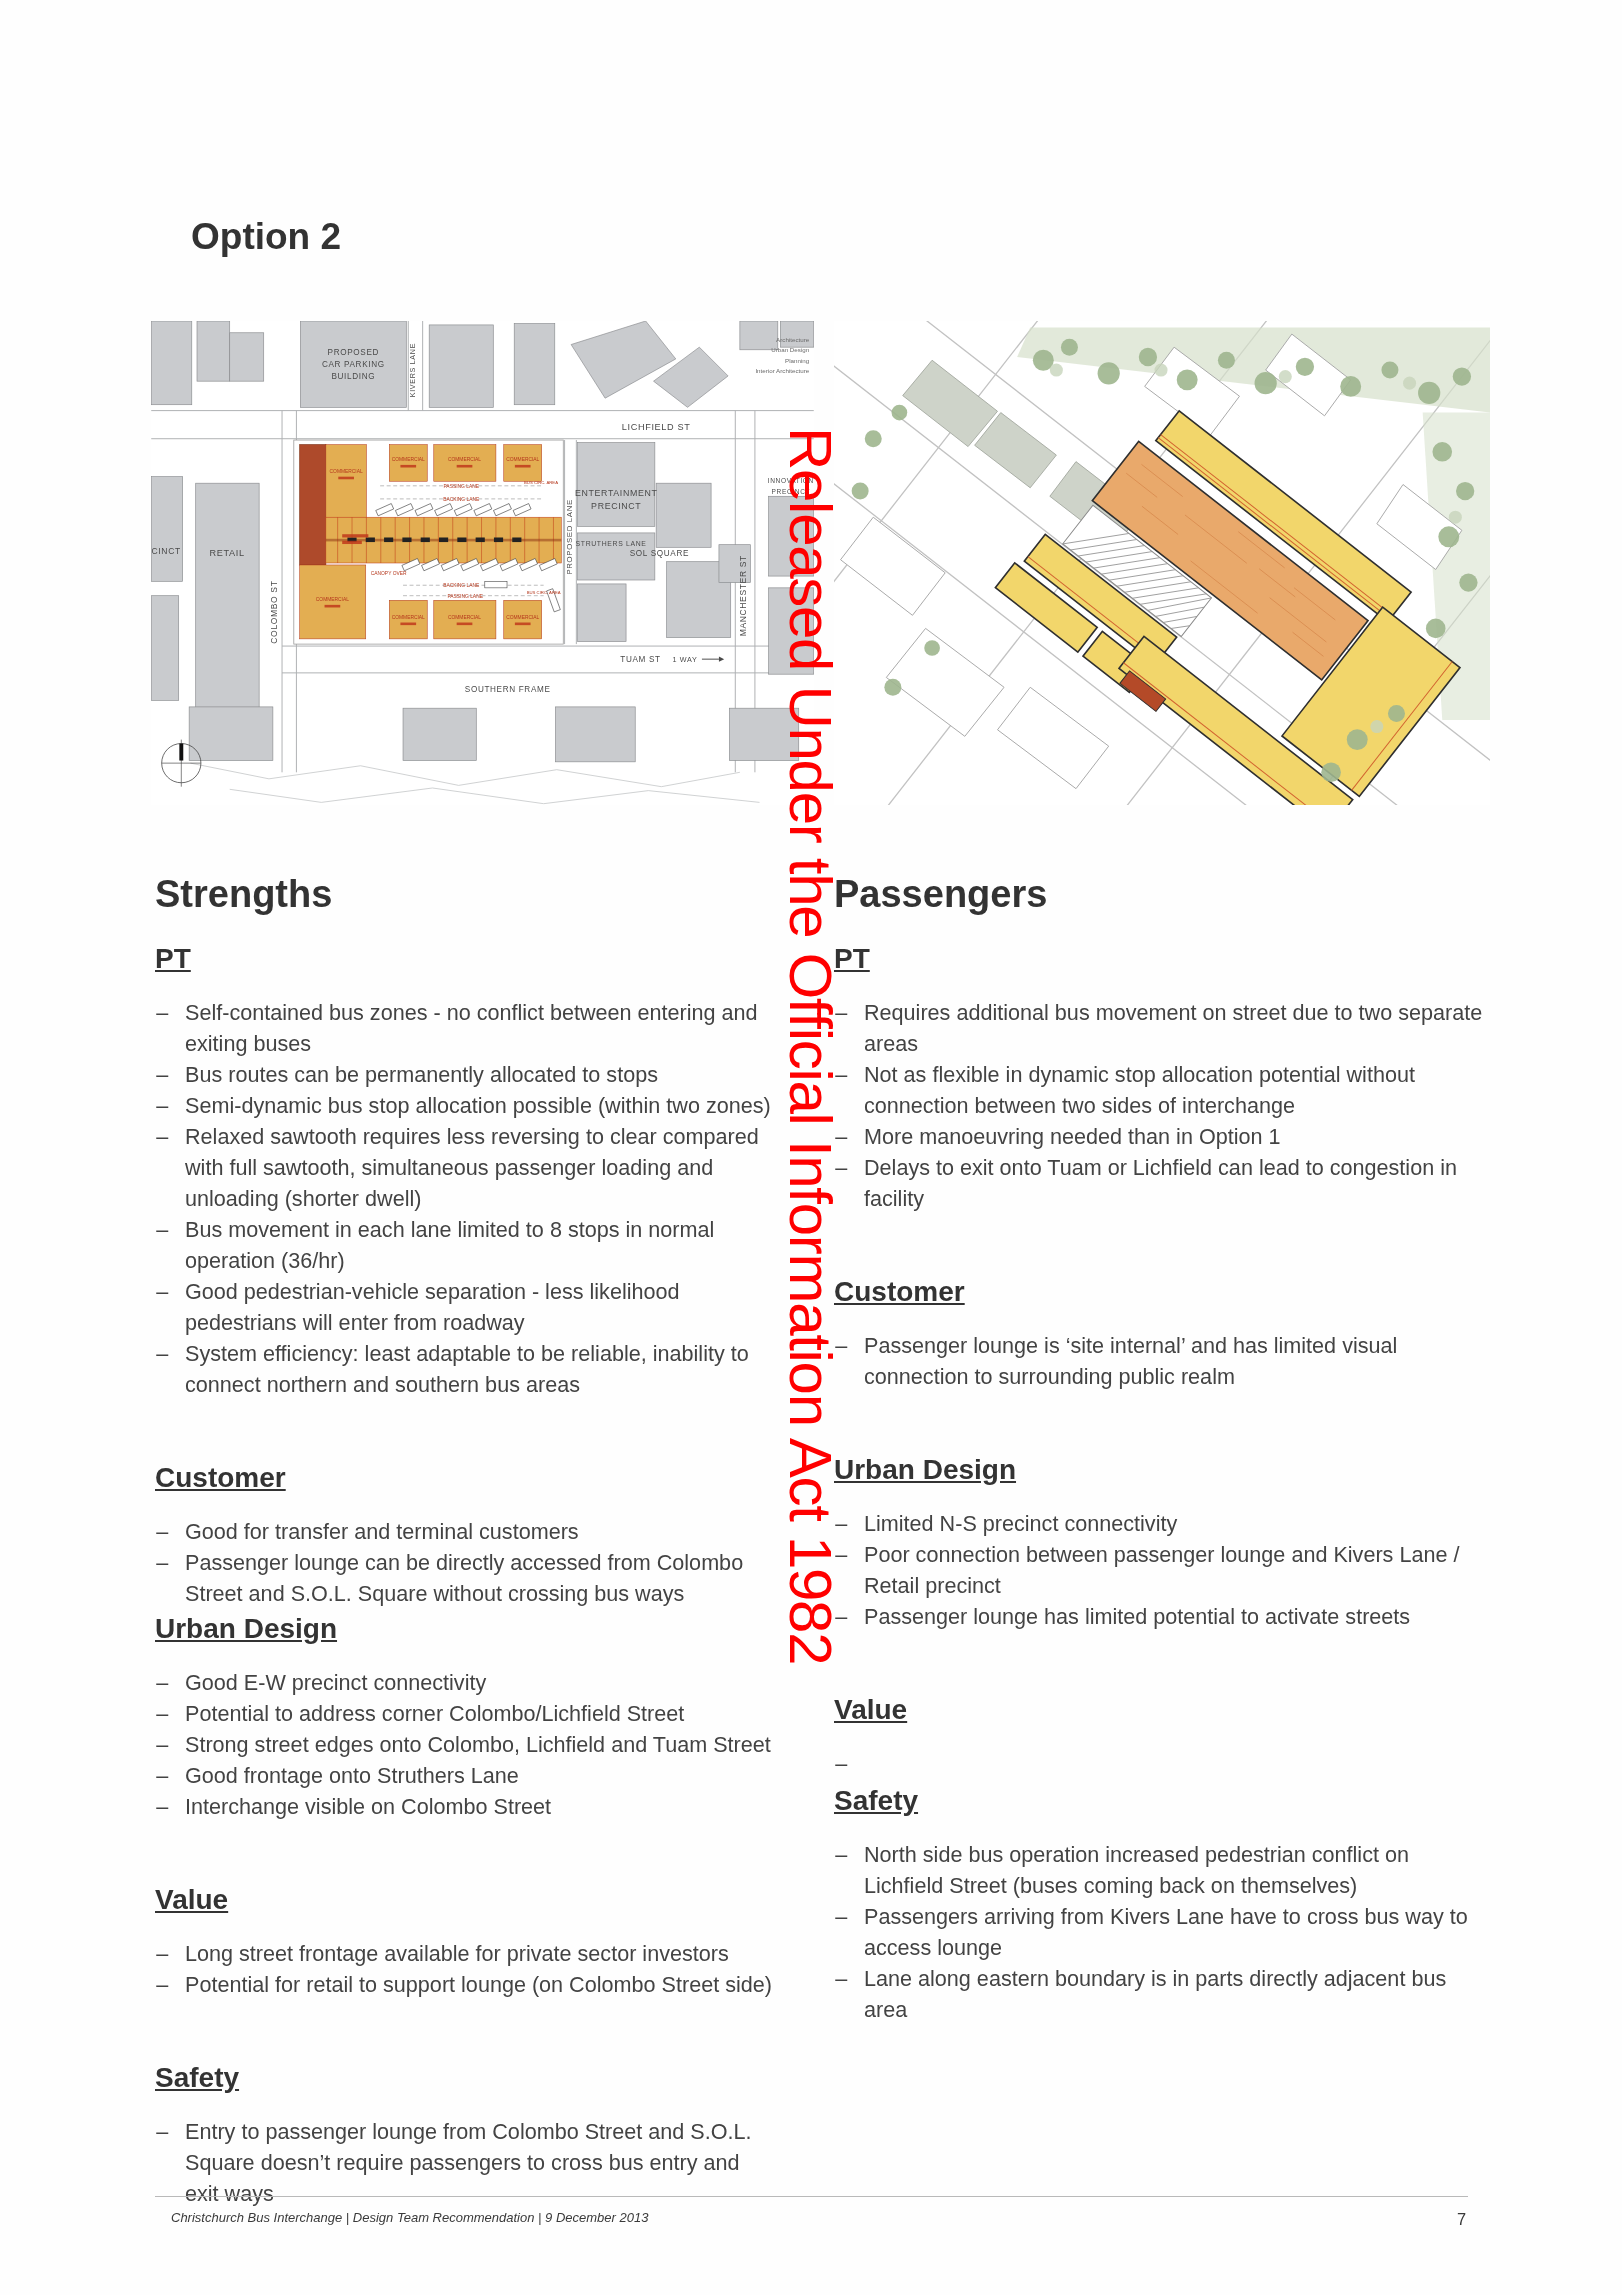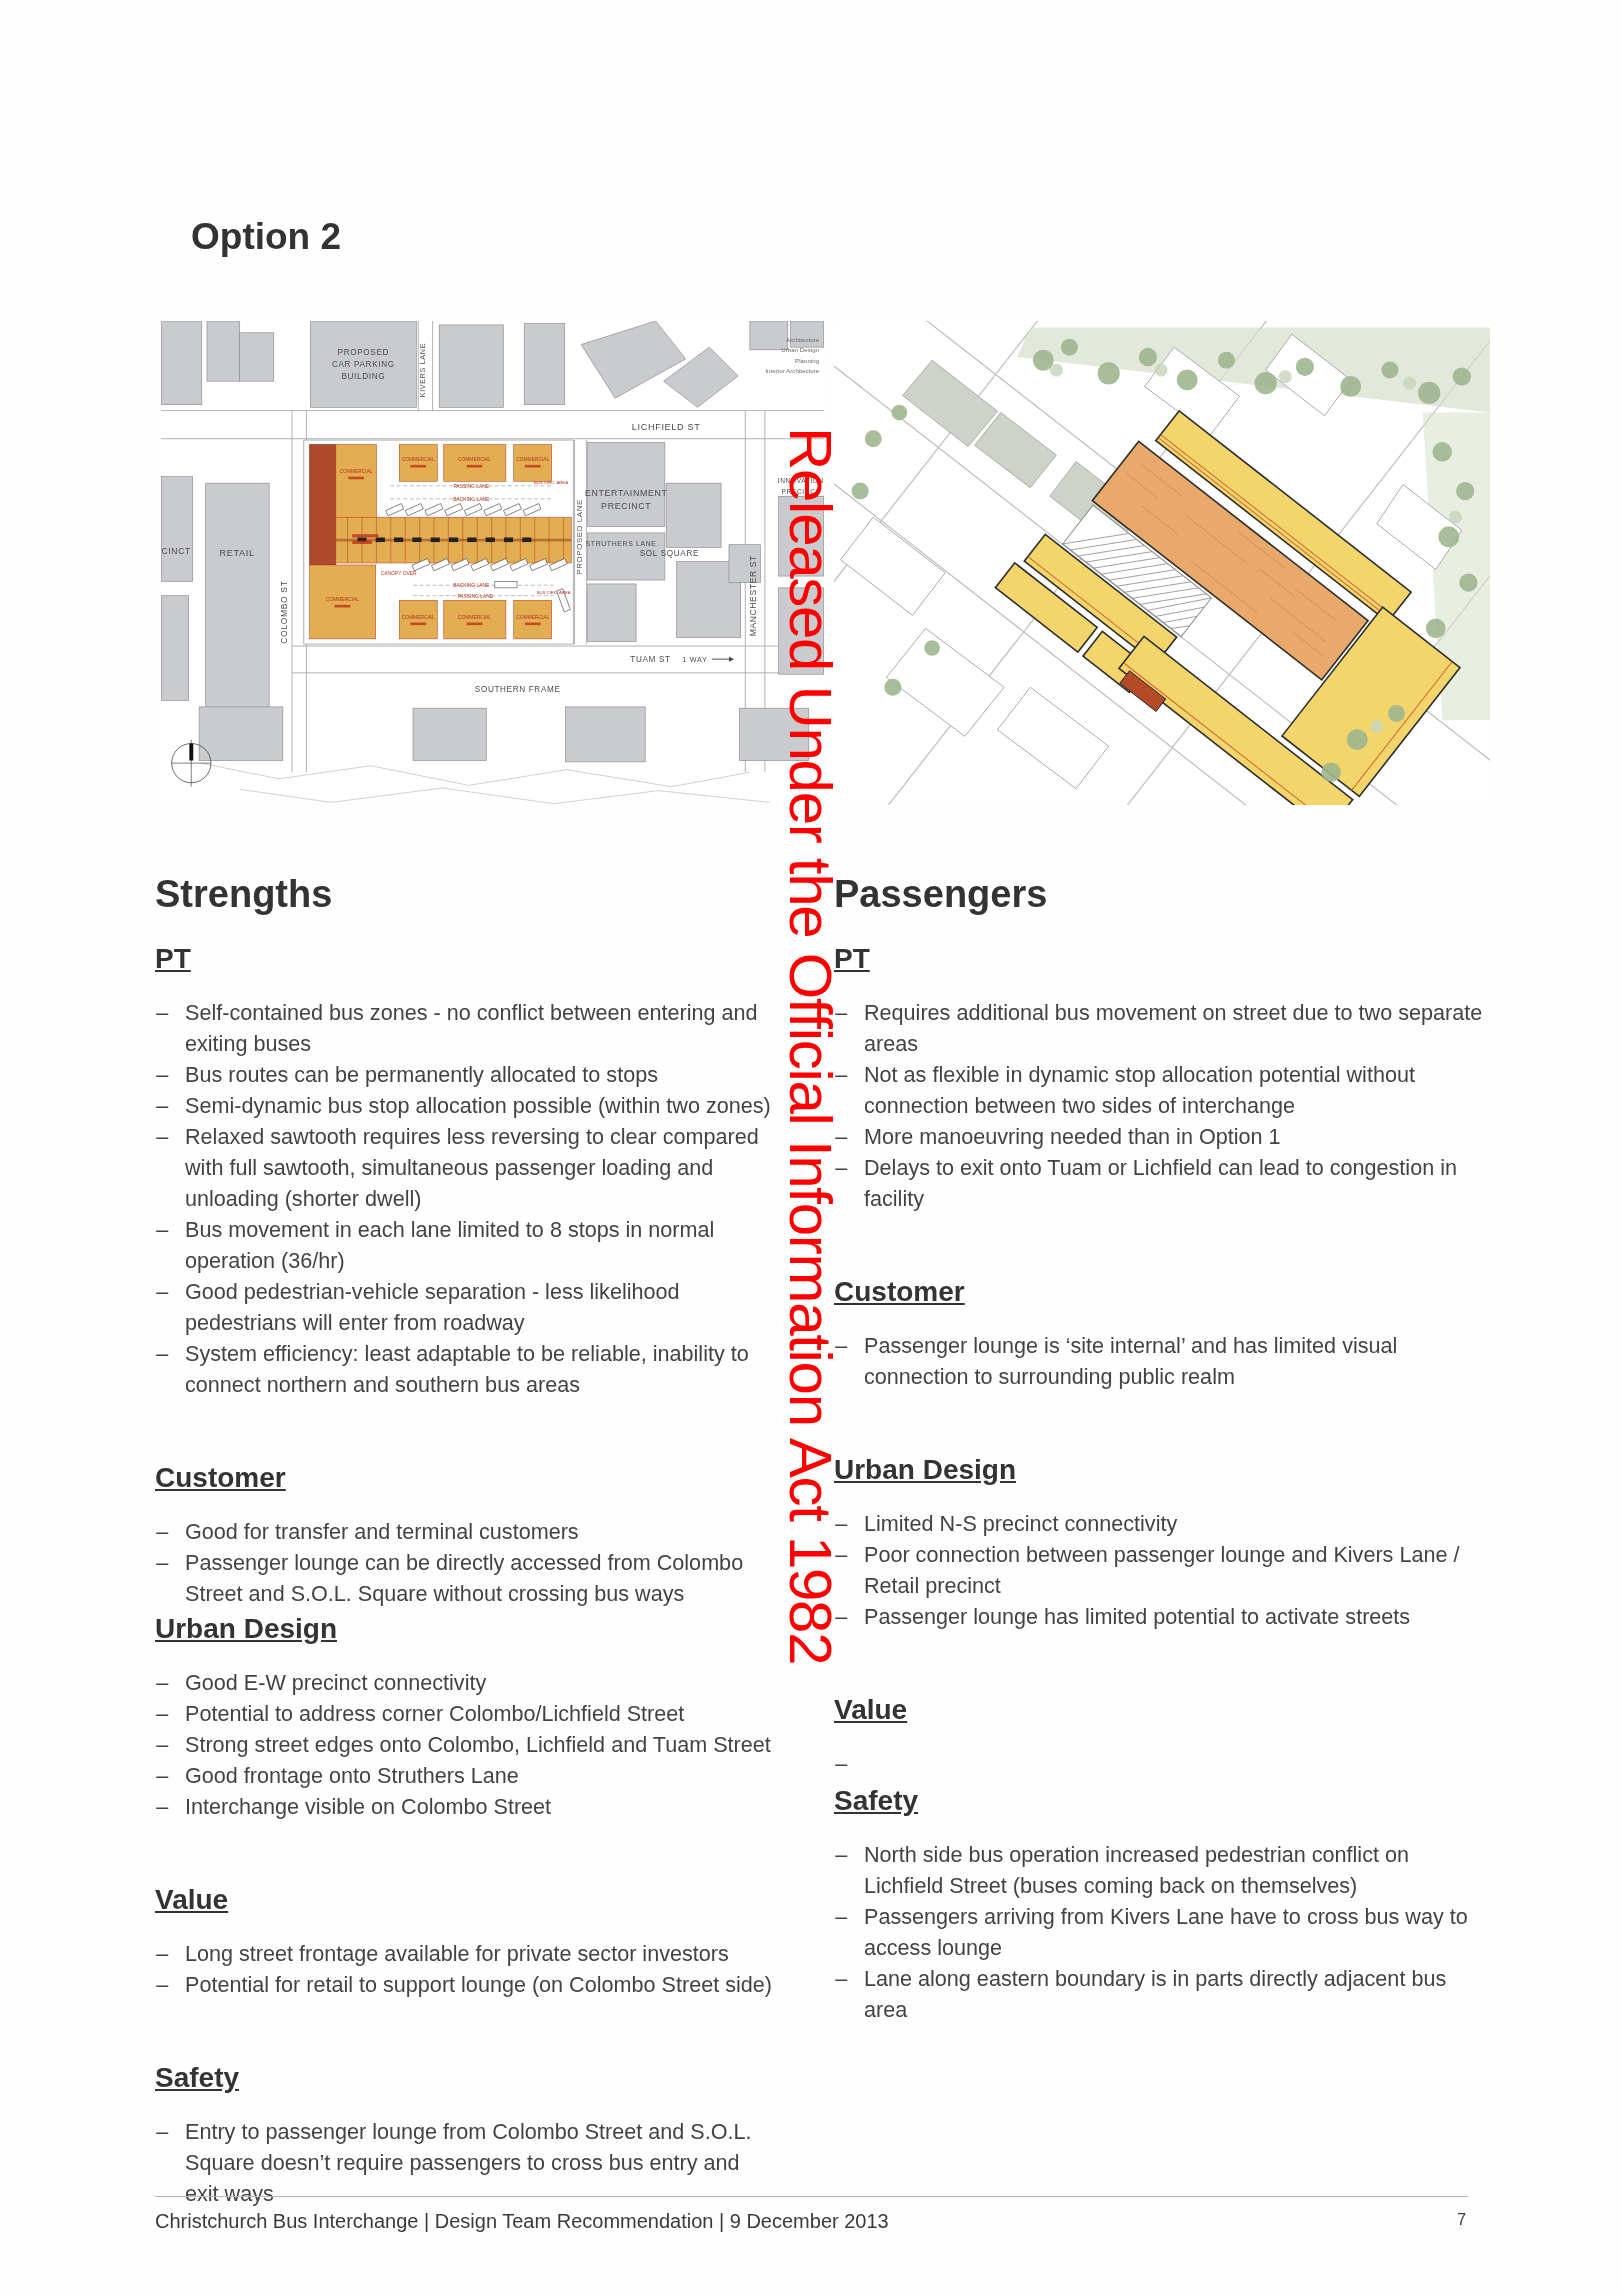--- a/index.html
+++ b/index.html
@@ -1,37 +1,37 @@
 <!DOCTYPE html>
 <html style="font-size:10.5px"><head>
 <meta charset="utf-8">
 <style>
   html,body{margin:0;padding:0;background:#ffffff;}
   #page{position:relative;width:1623px;height:2295px;background:#fefefe;
         font-family:"Liberation Sans",sans-serif;color:#414141;overflow:hidden;}
   [data-name="page-title"]{position:absolute;left:155px;top:216px;font-size:37px;
         font-weight:bold;color:#333;margin-left:36px;}
   .img-frame{position:absolute;top:321px;}
-  #site-plan-img{left:161px;width:663px;height:484px;}
+  #site-plan-img{left:151px;width:663px;height:484px;}
   #render-img{left:834px;width:656px;height:484px;}
   .col{position:absolute;top:873px;}
   #strengths-col{left:155px;width:622px;}
   #weaknesses-col{left:834px;width:654px;}
   .colhead{font-size:38px;font-weight:bold;color:#333;margin:0 0 30px 0;line-height:43px;}
   .sechead{font-size:28px;font-weight:bold;color:#333;margin:65px 0 25px 0;line-height:26px;text-decoration:underline;}
   .sechead.first{margin-top:0;}
   .sechead.tight{margin-top:6.5px;}
   ul.bullets{list-style:none;margin:0;padding:0;font-size:21.6px;line-height:31px;color:#434343;}
   ul.bullets li{position:relative;padding-left:30px;}
   ul.bullets .dash{position:absolute;left:1.3px;top:0;}
   #watermark{position:absolute;left:845px;top:427px;transform:rotate(90deg);
         transform-origin:0 0;font-size:60px;letter-spacing:-1.3px;white-space:nowrap;
         color:#ff0000;z-index:10;font-weight:400;}
   #footer-rule{position:absolute;left:155px;top:2196px;width:1313px;height:1.3px;background:#b9b9b9;}
-  #footer-left{position:absolute;left:155px;top:2210px;font-size:20px;color:#3a3a3a;}
+  #footer-left{position:absolute;left:171px;top:2210px;font-size:13px;color:#3a3a3a;font-style:italic;}
   #footer-right{position:absolute;left:1387px;top:2210px;width:79px;text-align:right;
         font-size:16.4px;color:#3a3a3a;}
   svg text{font-family:"Liberation Sans",sans-serif;}
   .street-label{fill:#4a4a4a;letter-spacing:1px;}
   .red-label{fill:#b5371c;}
   .credit{fill:#6a6a6a;}
 </style>
 </head>
 <body>
 

